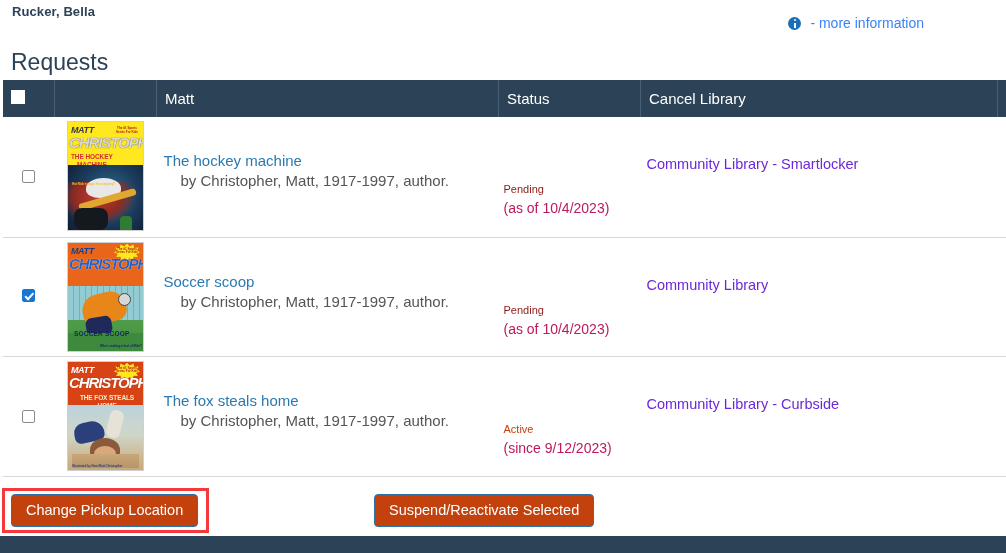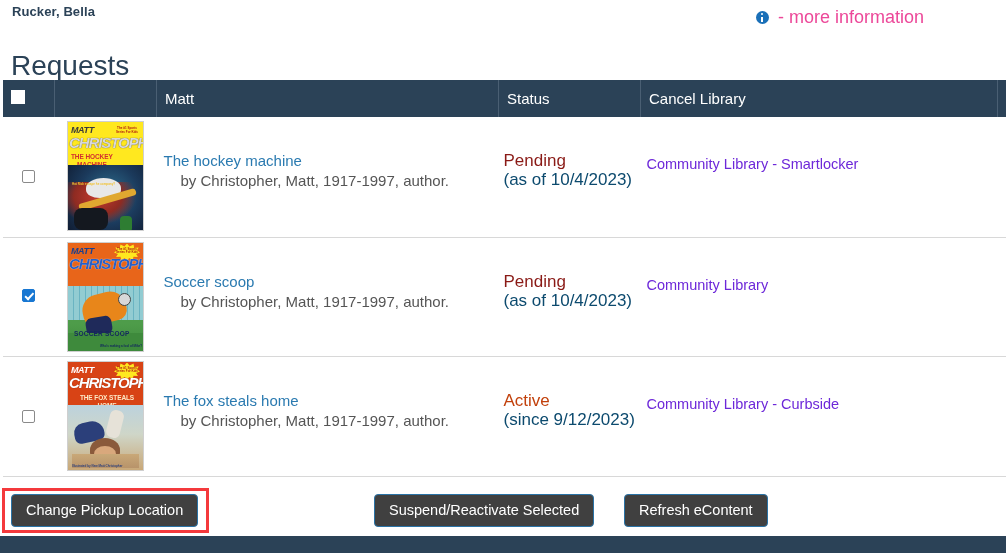--- a/index.html
+++ b/index.html
@@ -27,32 +27,32 @@
     top: 4px;
     font-size: 13px;
     font-weight: bold;
     color: #2b4257;
     letter-spacing: .1px;
   }
   .page-title {
     position: absolute;
     left: 11px;
     top: 30px;
-    font-size: 28px;
+    font-size: 23px;
     font-weight: normal;
     color: #2b4257;
     line-height: 34px;
   }
 
   .legend {
     position: absolute;
     right: 82px;
-    top: 7px;
-    font-size: 18px;
-    color: #ec4899;
+    top: 13px;
+    font-size: 14px;
+    color: #3b82f6;
     line-height: 21px;
   }
   .legend-row {
     display: flex;
     align-items: center;
     white-space: nowrap;
   }
   .legend-glyph {
     width: 20px;
     display: inline-flex;
@@ -290,28 +290,29 @@
     color: #555555;
     font-size: 15px;
     line-height: 21px;
     padding-left: 17px;
   }
   .cell-title .row-inner { padding-left: 7px; padding-top: 34px; }
 
   
   .cell-status .row-inner { padding-left: 5px; padding-top: 34px; }
   .status-main {
-    font-size: 17px;
+    font-size: 11px;
     line-height: 20px;
+    margin-top: 28px;
   }
   .status-main.pending { color: #8a1a16; }
   .status-main.active  { color: #c2410c; }
   .status-sub {
-    font-size: 17px;
-    color: #0c4a6e;
+    font-size: 14px;
+    color: #be185d;
     line-height: 18px;
   }
 
   
   .cell-pickup .row-inner { padding-left: 6px; padding-top: 38px; }
   .pickup-text {
     font-size: 14.5px;
     color: #6d28d9;
   }
 
@@ -323,21 +324,21 @@
     position: absolute;
     left: 0;
     top: 494px;
     width: 1006px;
     height: 40px;
   }
   .btn {
     position: absolute;
     top: 0;
     height: 33px;
-    background: #404040;
+    background: #c2410c;
     color: #ffffff;
     border: 1px solid #2a73a6;
     border-radius: 4px;
     font-size: 14.5px;
     font-family: "Liberation Sans", sans-serif;
     cursor: pointer;
     padding: 0 14px;
     line-height: 31px;
     white-space: nowrap;
     box-sizing: border-box;
@@ -549,17 +550,16 @@
 
       </tr>
 
     </tbody>
   </table>
 </div>
 
 <div class="btn-bar">
   <button class="btn" id="btn0">Change Pickup Location</button>
   <button class="btn" id="btn2">Suspend/Reactivate Selected</button>
-  <button class="btn" id="btn3">Refresh eContent</button>
 </div>
 
 <div class="highlight-box"></div>
 <div class="footer-bar"></div>
 
 </body></html>

